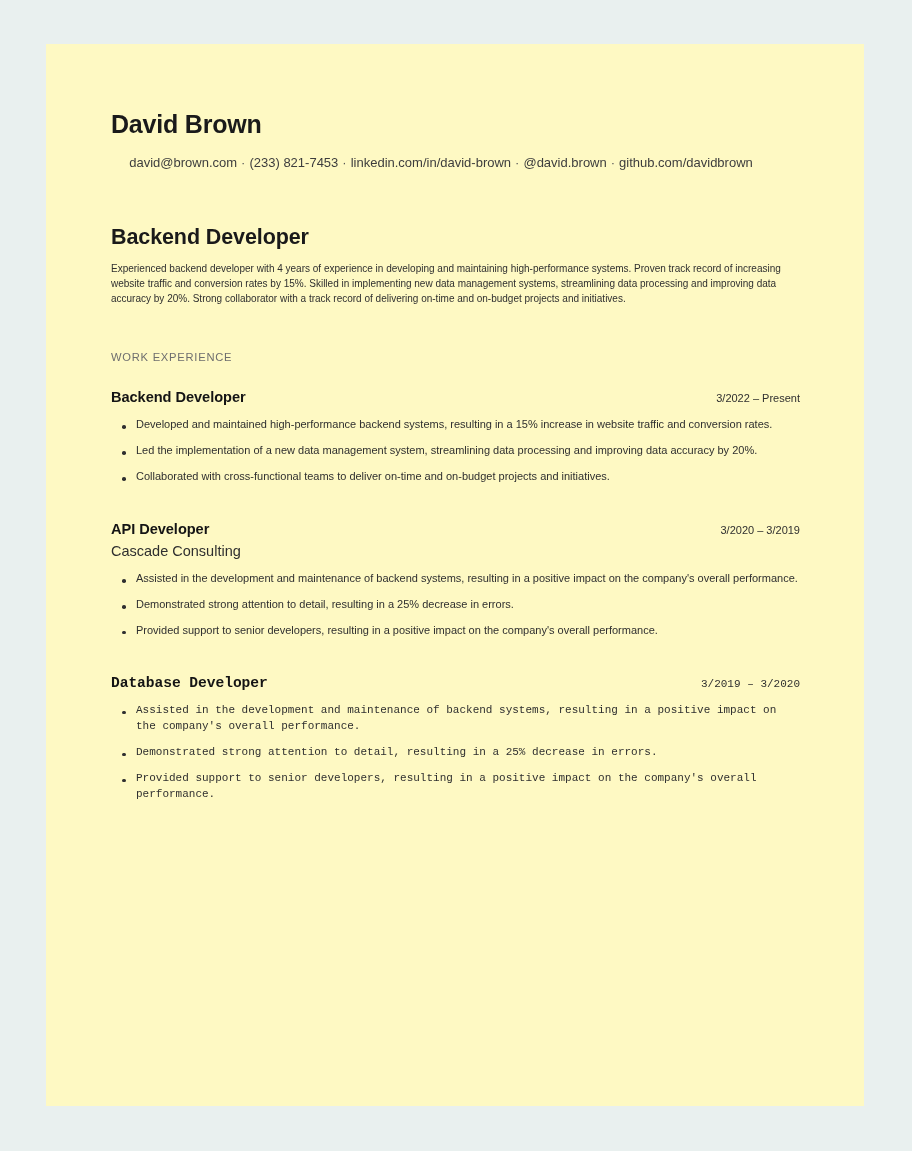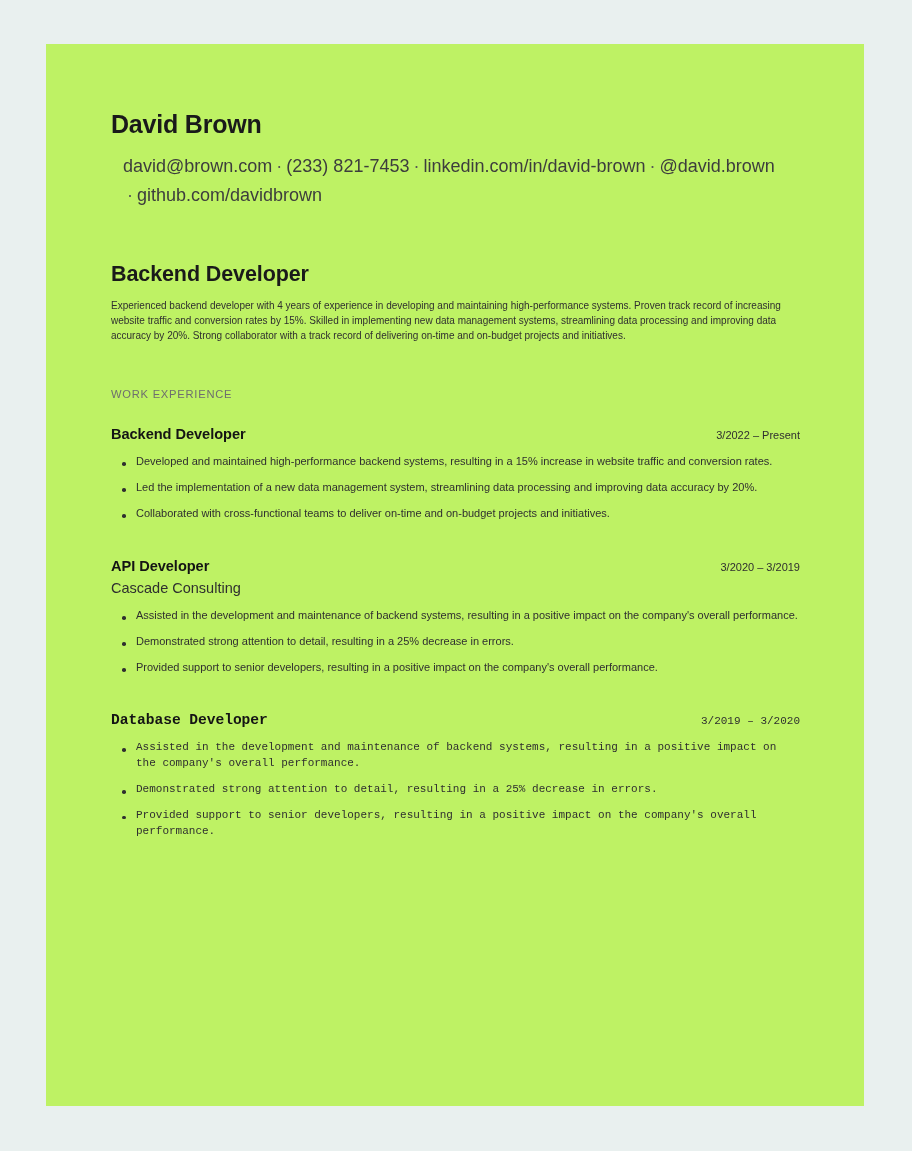--- a/index.html
+++ b/index.html
@@ -13,42 +13,43 @@
     font-family: "Liberation Sans", sans-serif;
     overflow: hidden;
   }
 
   #page {
     position: absolute;
     left: 46px;
     top: 44px;
     width: 818px;
     height: 1062px;
-    background: #bef264;
+    background: #fef9c3;
   }
 
   .inner {
     padding: 66px 64px 0 65px;
   }
 
   
   .name {
     font-size: 25px;
     font-weight: bold;
     color: #1a1a1a;
     letter-spacing: -0.2px;
     margin: 0 0 13px 0;
     line-height: 1.15;
   }
   .contact {
-    font-size: 18px;
+    font-size: 13px;
     color: #3d3d3d;
     line-height: 1.62;
     max-width: 660px;
-    margin: 12px;
+    margin: 0;
+    text-align: center;
   }
   .contact .sep {
     display: inline-block;
     padding: 0 4px;
     color: #565656;
   }
 
   
   .summary-block {
     margin-top: 52px;

